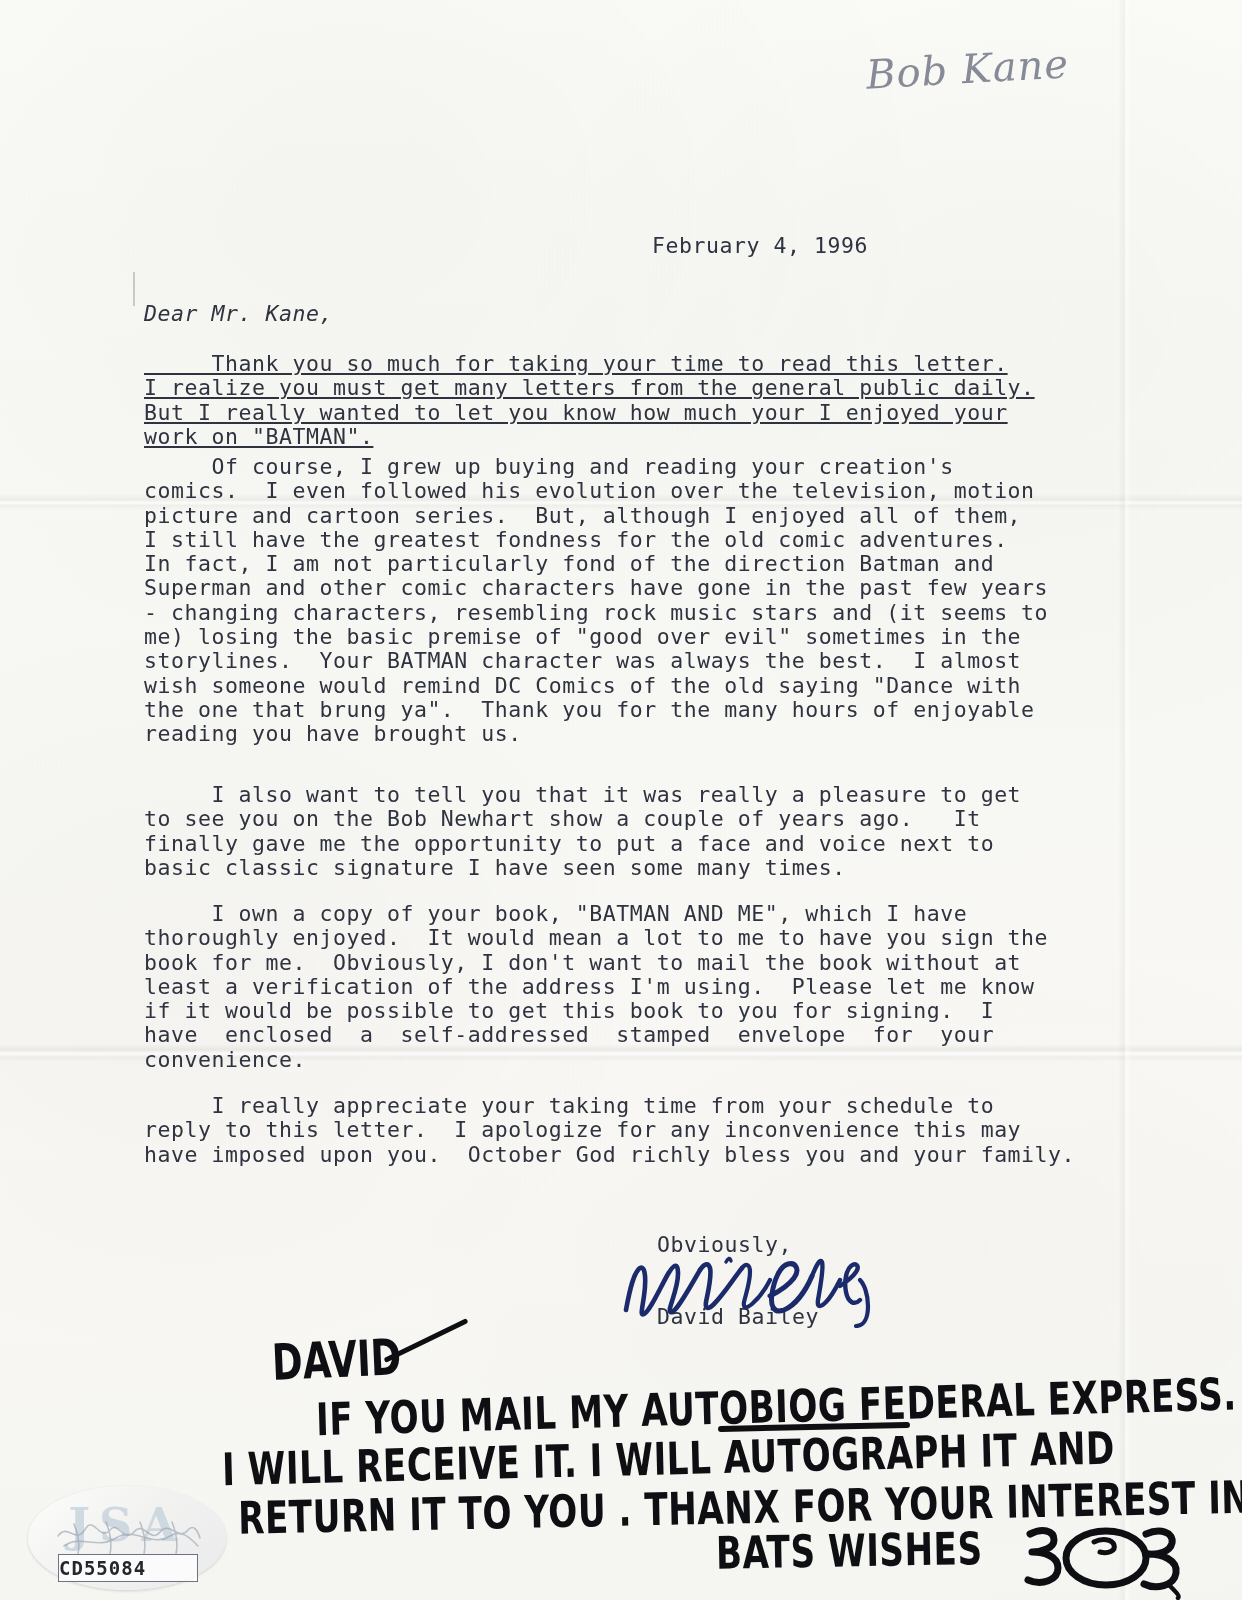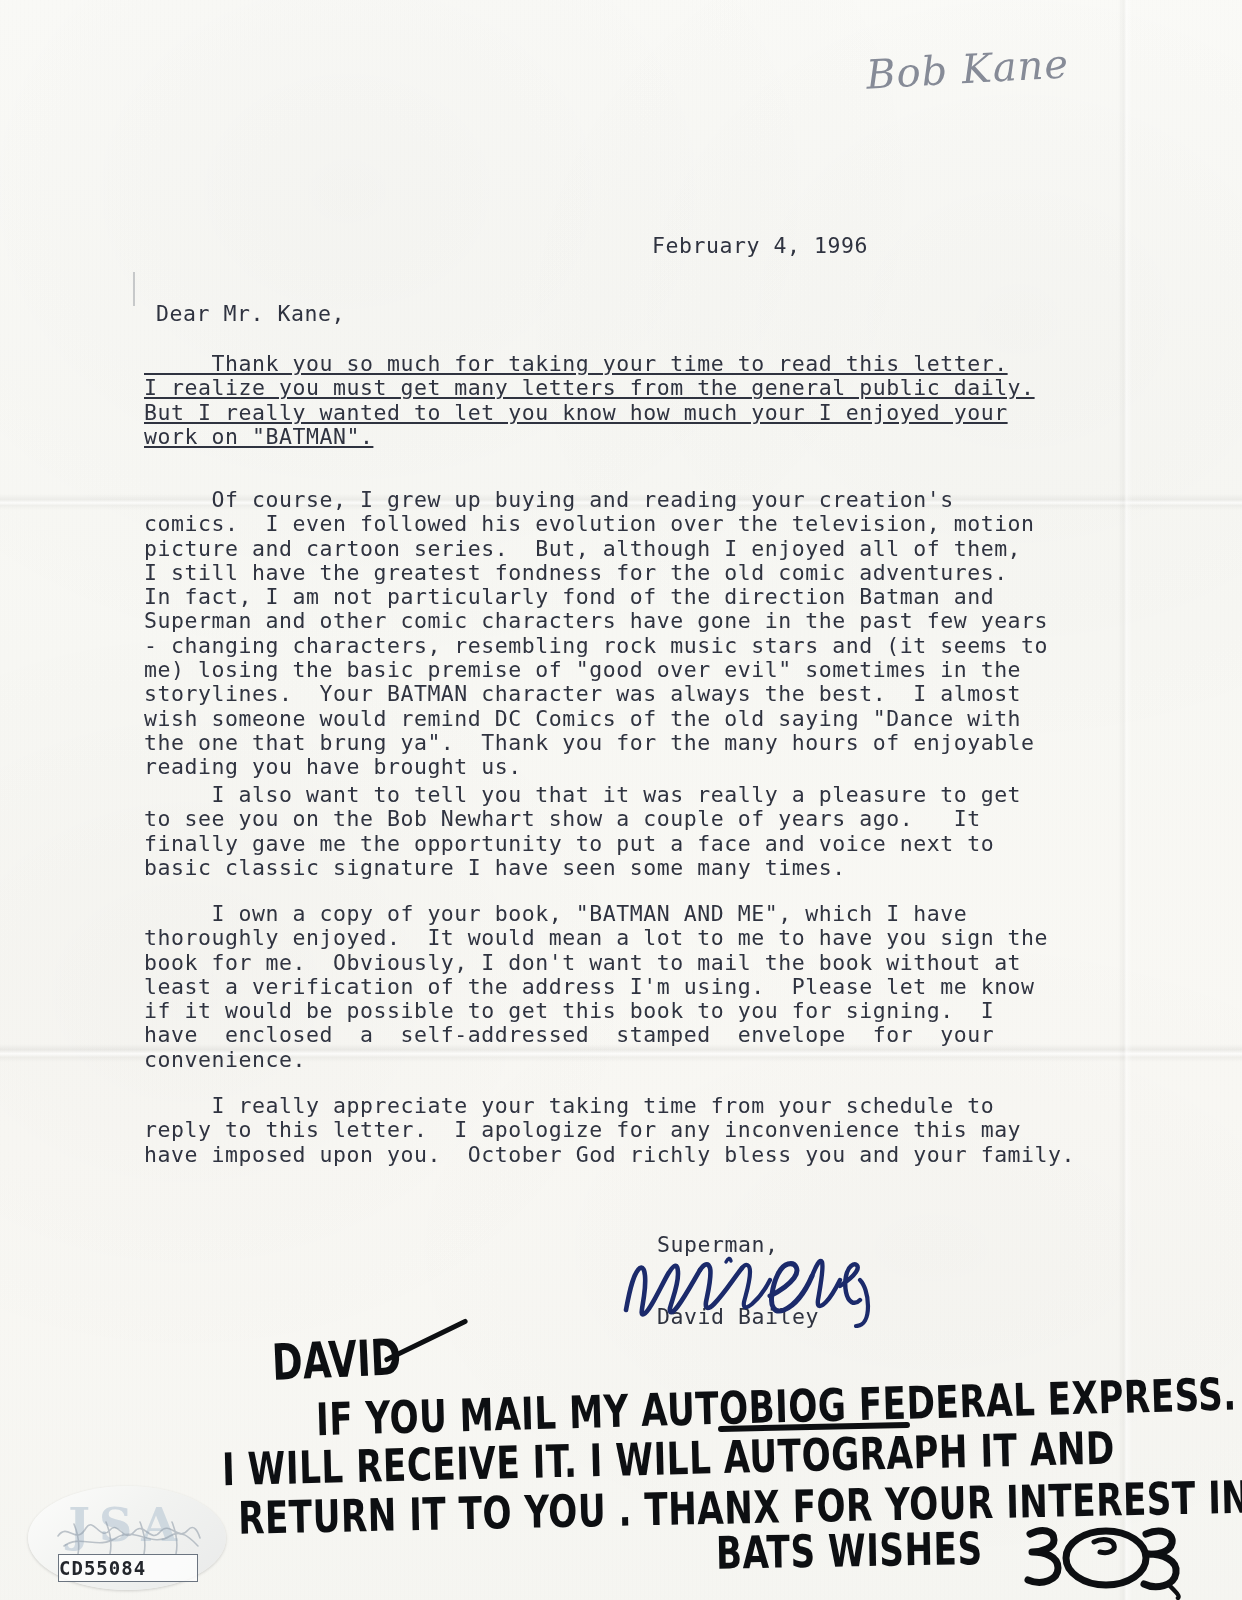--- a/index.html
+++ b/index.html
@@ -90,29 +90,30 @@
     margin: 8px;
   }
 
   .date-line {
     position: absolute;
     left: 508px;
     top: 226px;
   }
   .salutation {
     position: absolute;
-    left: 12px;
+    left: 0px;
     top: 294px;
+    font-style: italic;
   }
   .para {
     position: absolute;
     left: 0px;
   }
   .p1 { top: 344px; text-decoration: underline; }
-  .p2 { top: 480px; }
+  .p2 { top: 447px; }
   .p3 { top: 775px; }
   .p4 { top: 894px; }
   .p5 { top: 1086px; }
 
   .closing {
     position: absolute;
     left: 513px;
     top: 1225px;
   }
   .signer-name {
@@ -312,21 +313,21 @@
 book for me.  Obviously, I don't want to mail the book without at
 least a verification of the address I'm using.  Please let me know
 if it would be possible to get this book to you for signing.  I
 have  enclosed  a  self-addressed  stamped  envelope  for  your
 convenience.</div>
 
     <div class="typed para p5">     I really appreciate your taking time from your schedule to
 reply to this letter.  I apologize for any inconvenience this may
 have imposed upon you.  October God richly bless you and your family.</div>
 
-    <div class="typed closing">Superman,</div>
+    <div class="typed closing">Obviously,</div>
 
     <div class="typed signer-name">David Bailey</div>
   </div>
 
   <svg class="ink-signature" viewBox="0 0 260 92">
     <g fill="none" stroke="#1b2a6b" stroke-linecap="round" stroke-linejoin="round">
       <path d="M6,74 C10,52 14,36 20,32 C26,29 26,46 24,60 C22,74 20,80 24,78
                C30,75 40,52 48,38 C54,28 58,26 58,38 C58,50 52,64 50,72
                C49,78 52,78 58,70 C66,59 74,44 80,34" stroke-width="4.6"></path>
       <path d="M80,34 C84,28 88,26 90,32 C92,40 88,56 86,66 C85,73 88,74 94,68

